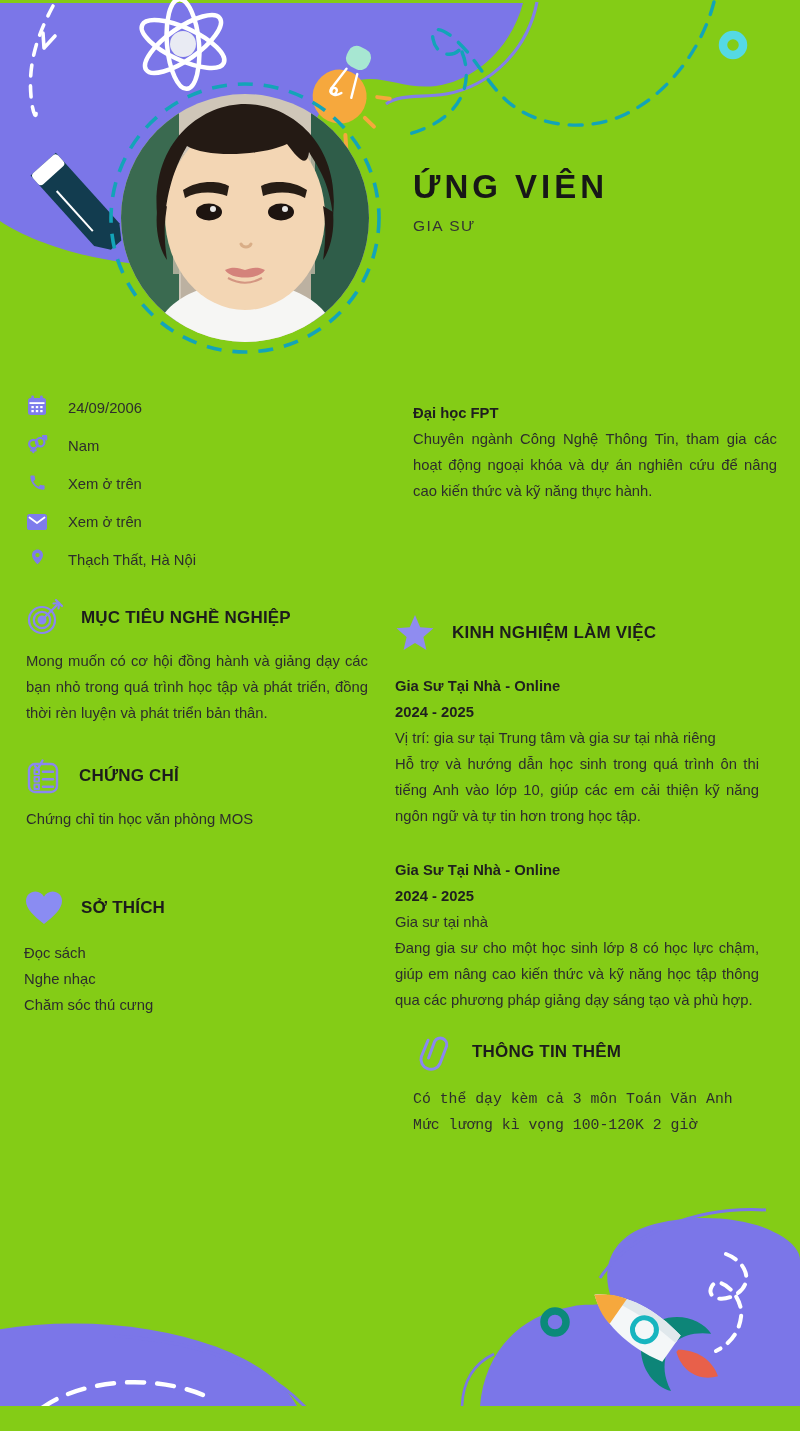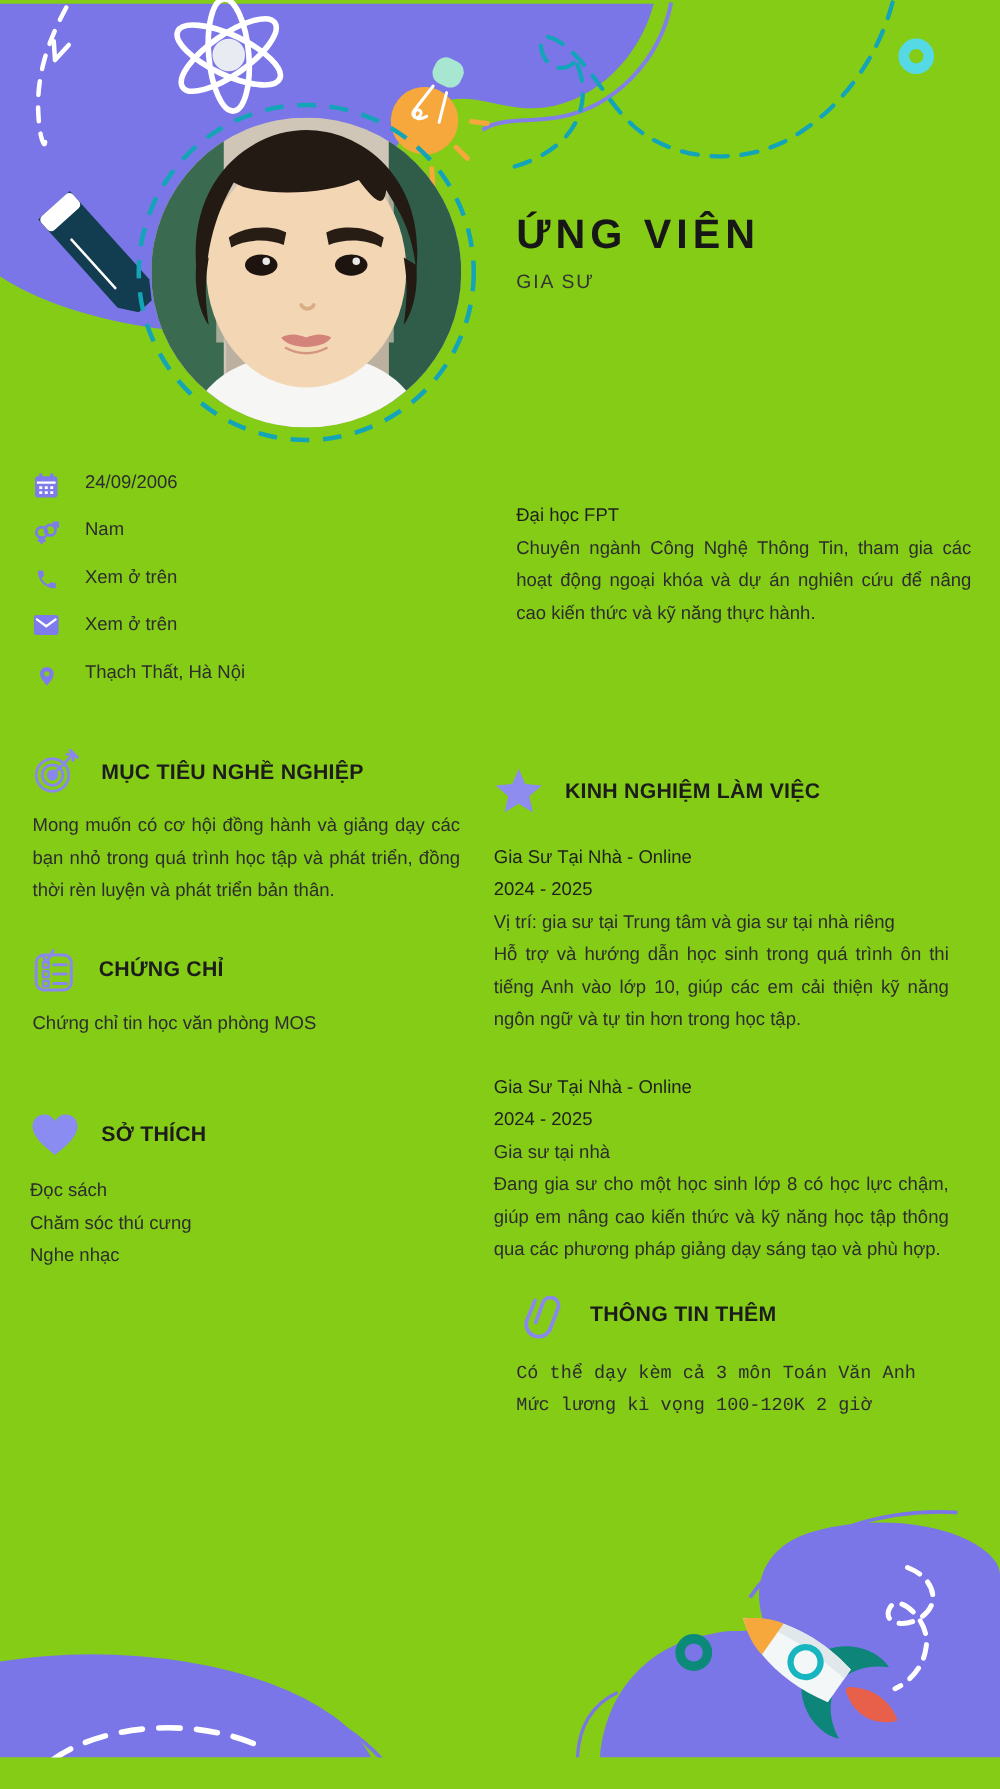--- a/index.html
+++ b/index.html
@@ -22,25 +22,25 @@
   #name-block h1{margin:0;font-size:33px;line-height:38px;font-weight:bold;letter-spacing:4px;color:#171717;}
   #name-block .subtitle{margin-top:11px;font-size:15.5px;letter-spacing:1.5px;color:#333;}
 
   
   .sec{position:absolute;z-index:3;}
   .sec-head{display:flex;align-items:center;gap:17px;height:36px;}
   .sec-head .ic{flex:0 0 auto;display:flex;align-items:center;justify-content:center;}
   .sec-head .ttl{font-size:17px;font-weight:bold;color:#1c1c1c;letter-spacing:.2px;}
   .body-text{font-size:14.8px;line-height:26px;color:#2d2d2d;}
   .just{text-align:justify;}
-  .b{font-weight:normal;color:#1f1f1f;}
+  .b{font-weight:bold;color:#1f1f1f;}
 
   
   #contact{position:absolute;left:26px;top:378px;z-index:3;}
-  .c-row{display:flex;align-items:flex-start;height:38px;}
+  .c-row{display:flex;align-items:flex-end;height:38px;}
   .c-row .cic{width:22px;display:flex;justify-content:center;margin-right:20px;}
   .c-row .ctxt{font-size:14.8px;color:#2d2d2d;}
 
   #objective{left:26px;top:600px;width:342px;}
   #objective .body-text{margin-top:12px;}
   #certificates{left:26px;top:758px;width:342px;}
   #certificates .body-text{margin-top:12px;}
   #hobbies{left:24px;top:890px;width:342px;}
   #hobbies .body-text{margin-top:14px;}
 
@@ -252,22 +252,22 @@
     <div class="sec-head">
       <span class="ic">
         <svg width="40" height="36" viewBox="0 0 40 36" fill="#8a8cf2">
           <path d="M20,34 C10,26 2,19 2,11 C2,5 6.5,1.5 11.5,1.5 C15,1.5 18.3,3.6 20,6.8 C21.7,3.6 25,1.5 28.5,1.5 C33.5,1.5 38,5 38,11 C38,19 30,26 20,34 Z"></path>
         </svg>
       </span>
       <span class="ttl">SỞ THÍCH</span>
     </div>
     <div class="body-text">
       <div>Đọc sách</div>
+      <div>Nghe nhạc</div>
       <div>Chăm sóc thú cưng</div>
-      <div>Nghe nhạc</div>
     </div>
   </div>
 
   <div id="education" class="sec">
     <div class="body-text">
       <div class="b">Đại học FPT</div>
       <div class="just">Chuyên ngành Công Nghệ Thông Tin, tham gia các hoạt động ngoại khóa và dự án nghiên cứu để nâng cao kiến thức và kỹ năng thực hành.</div>
     </div>
   </div>
 

